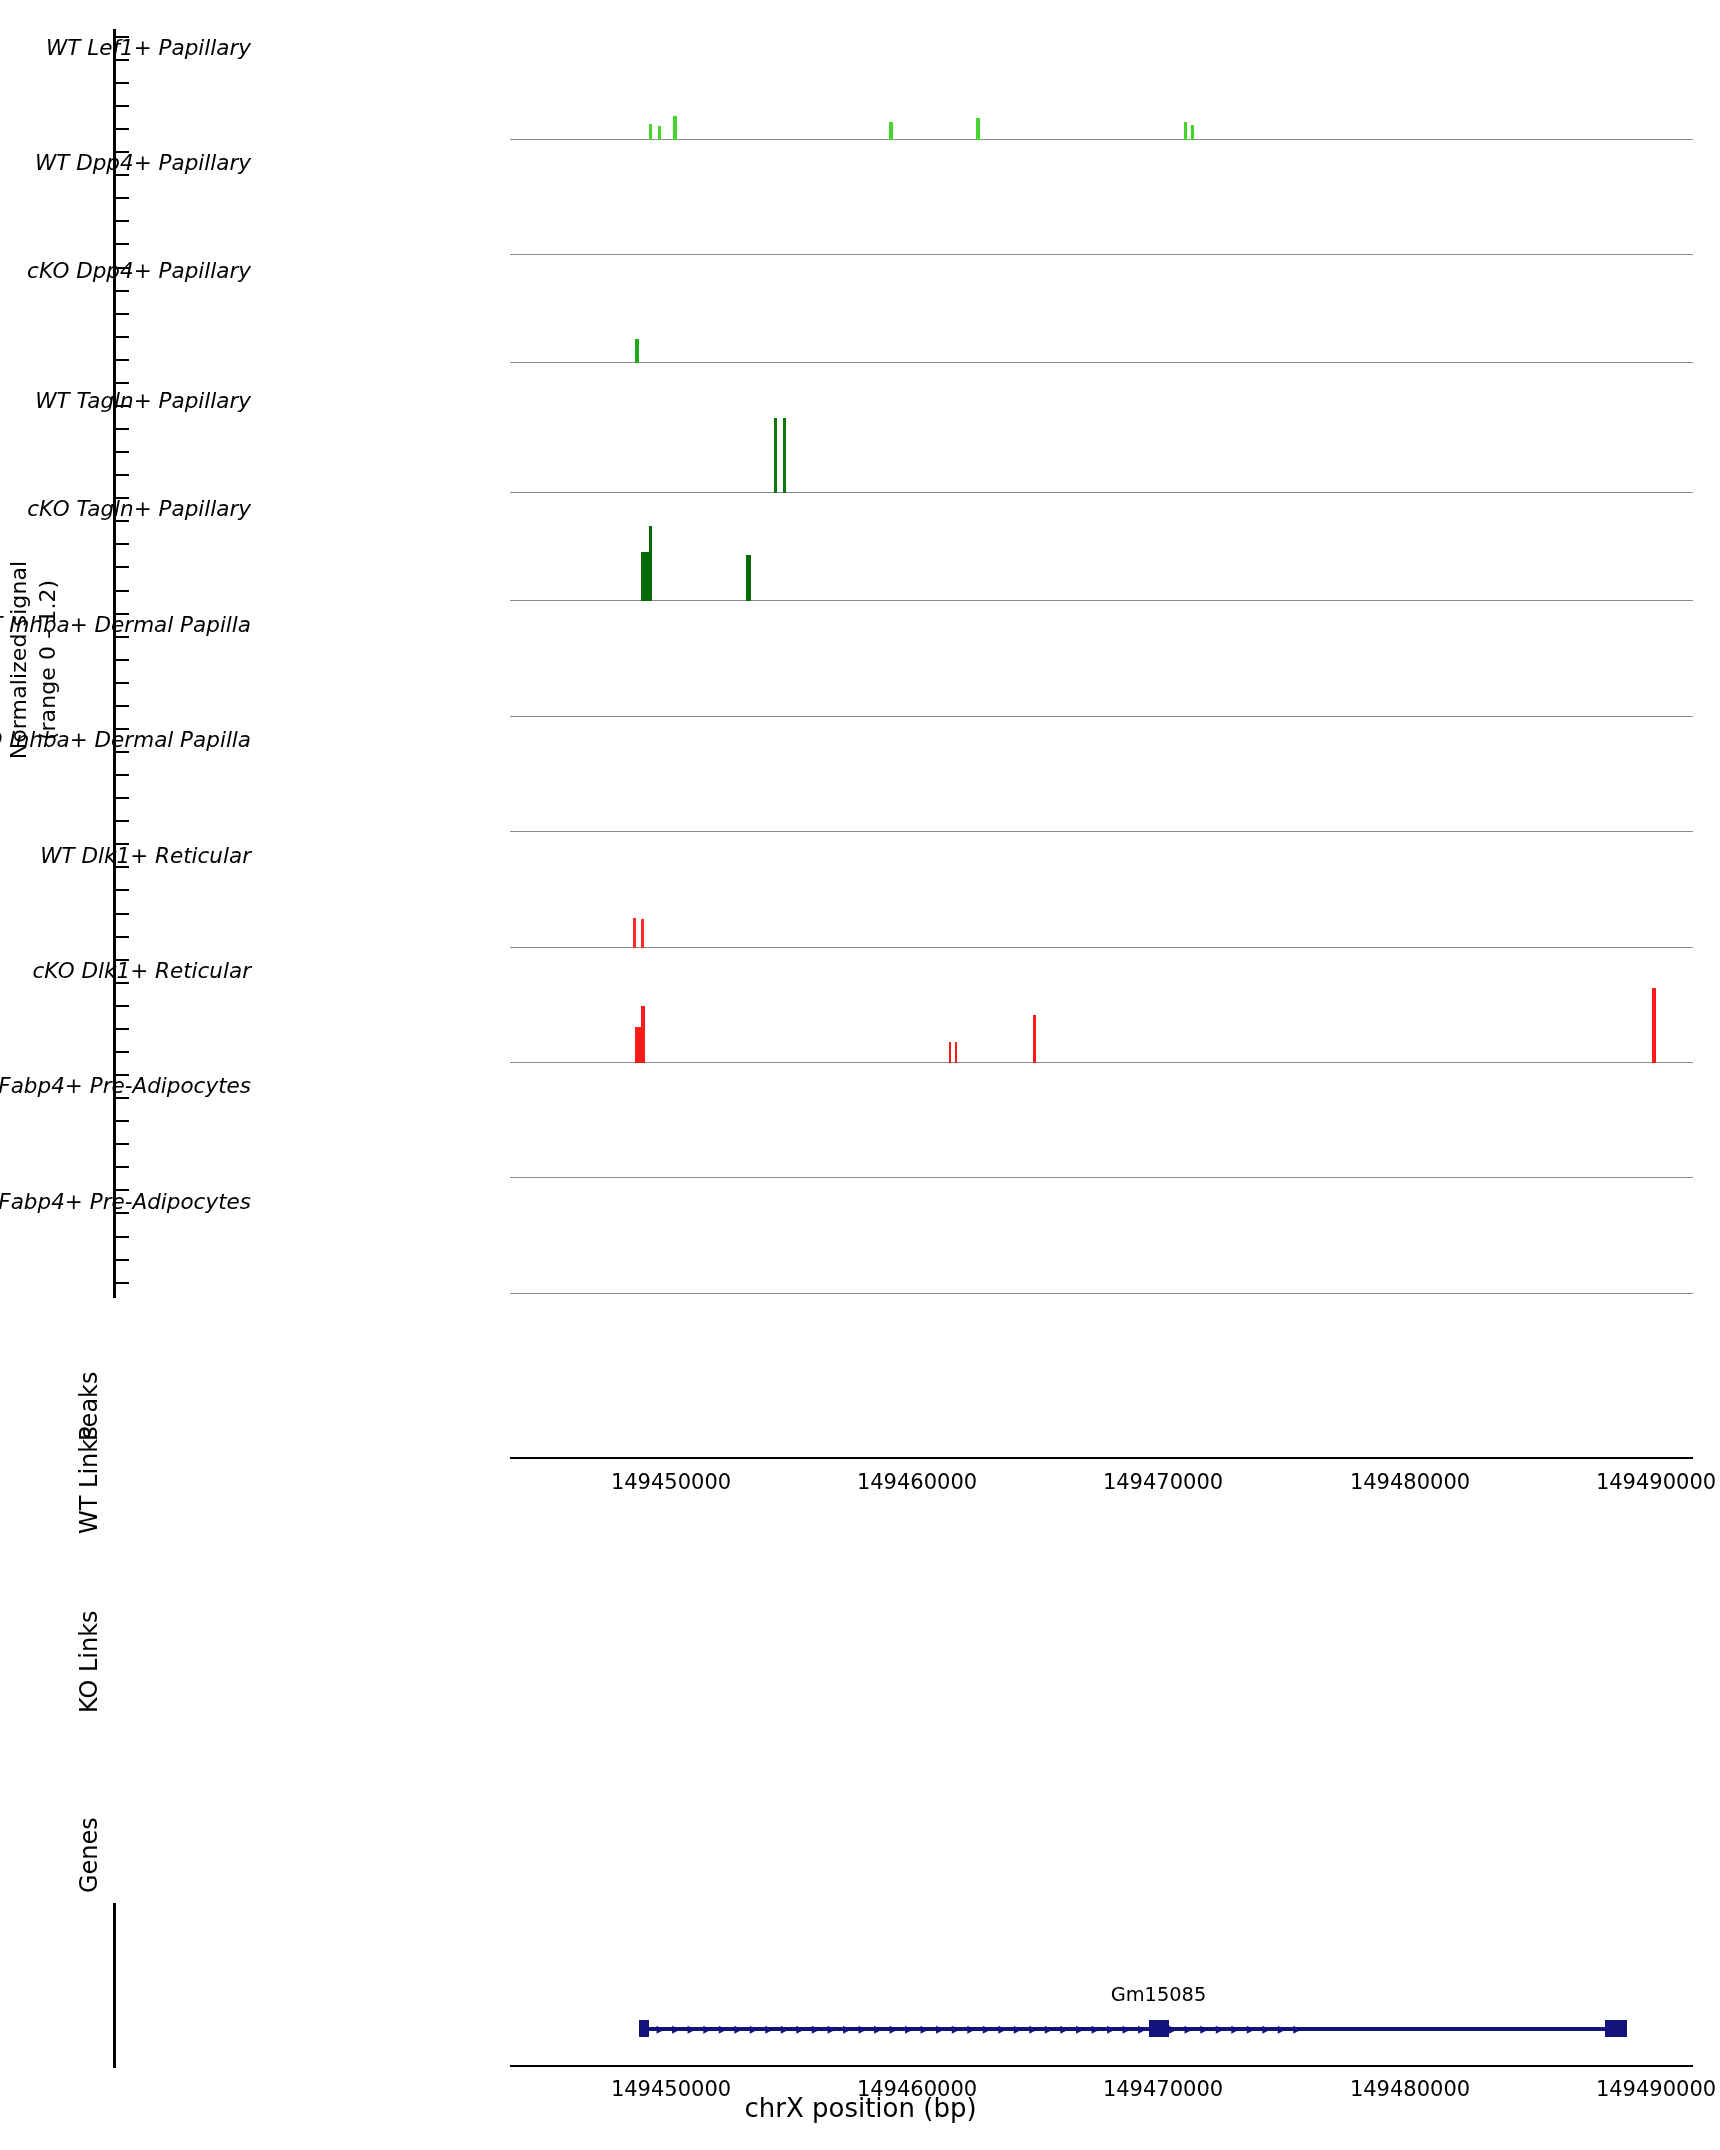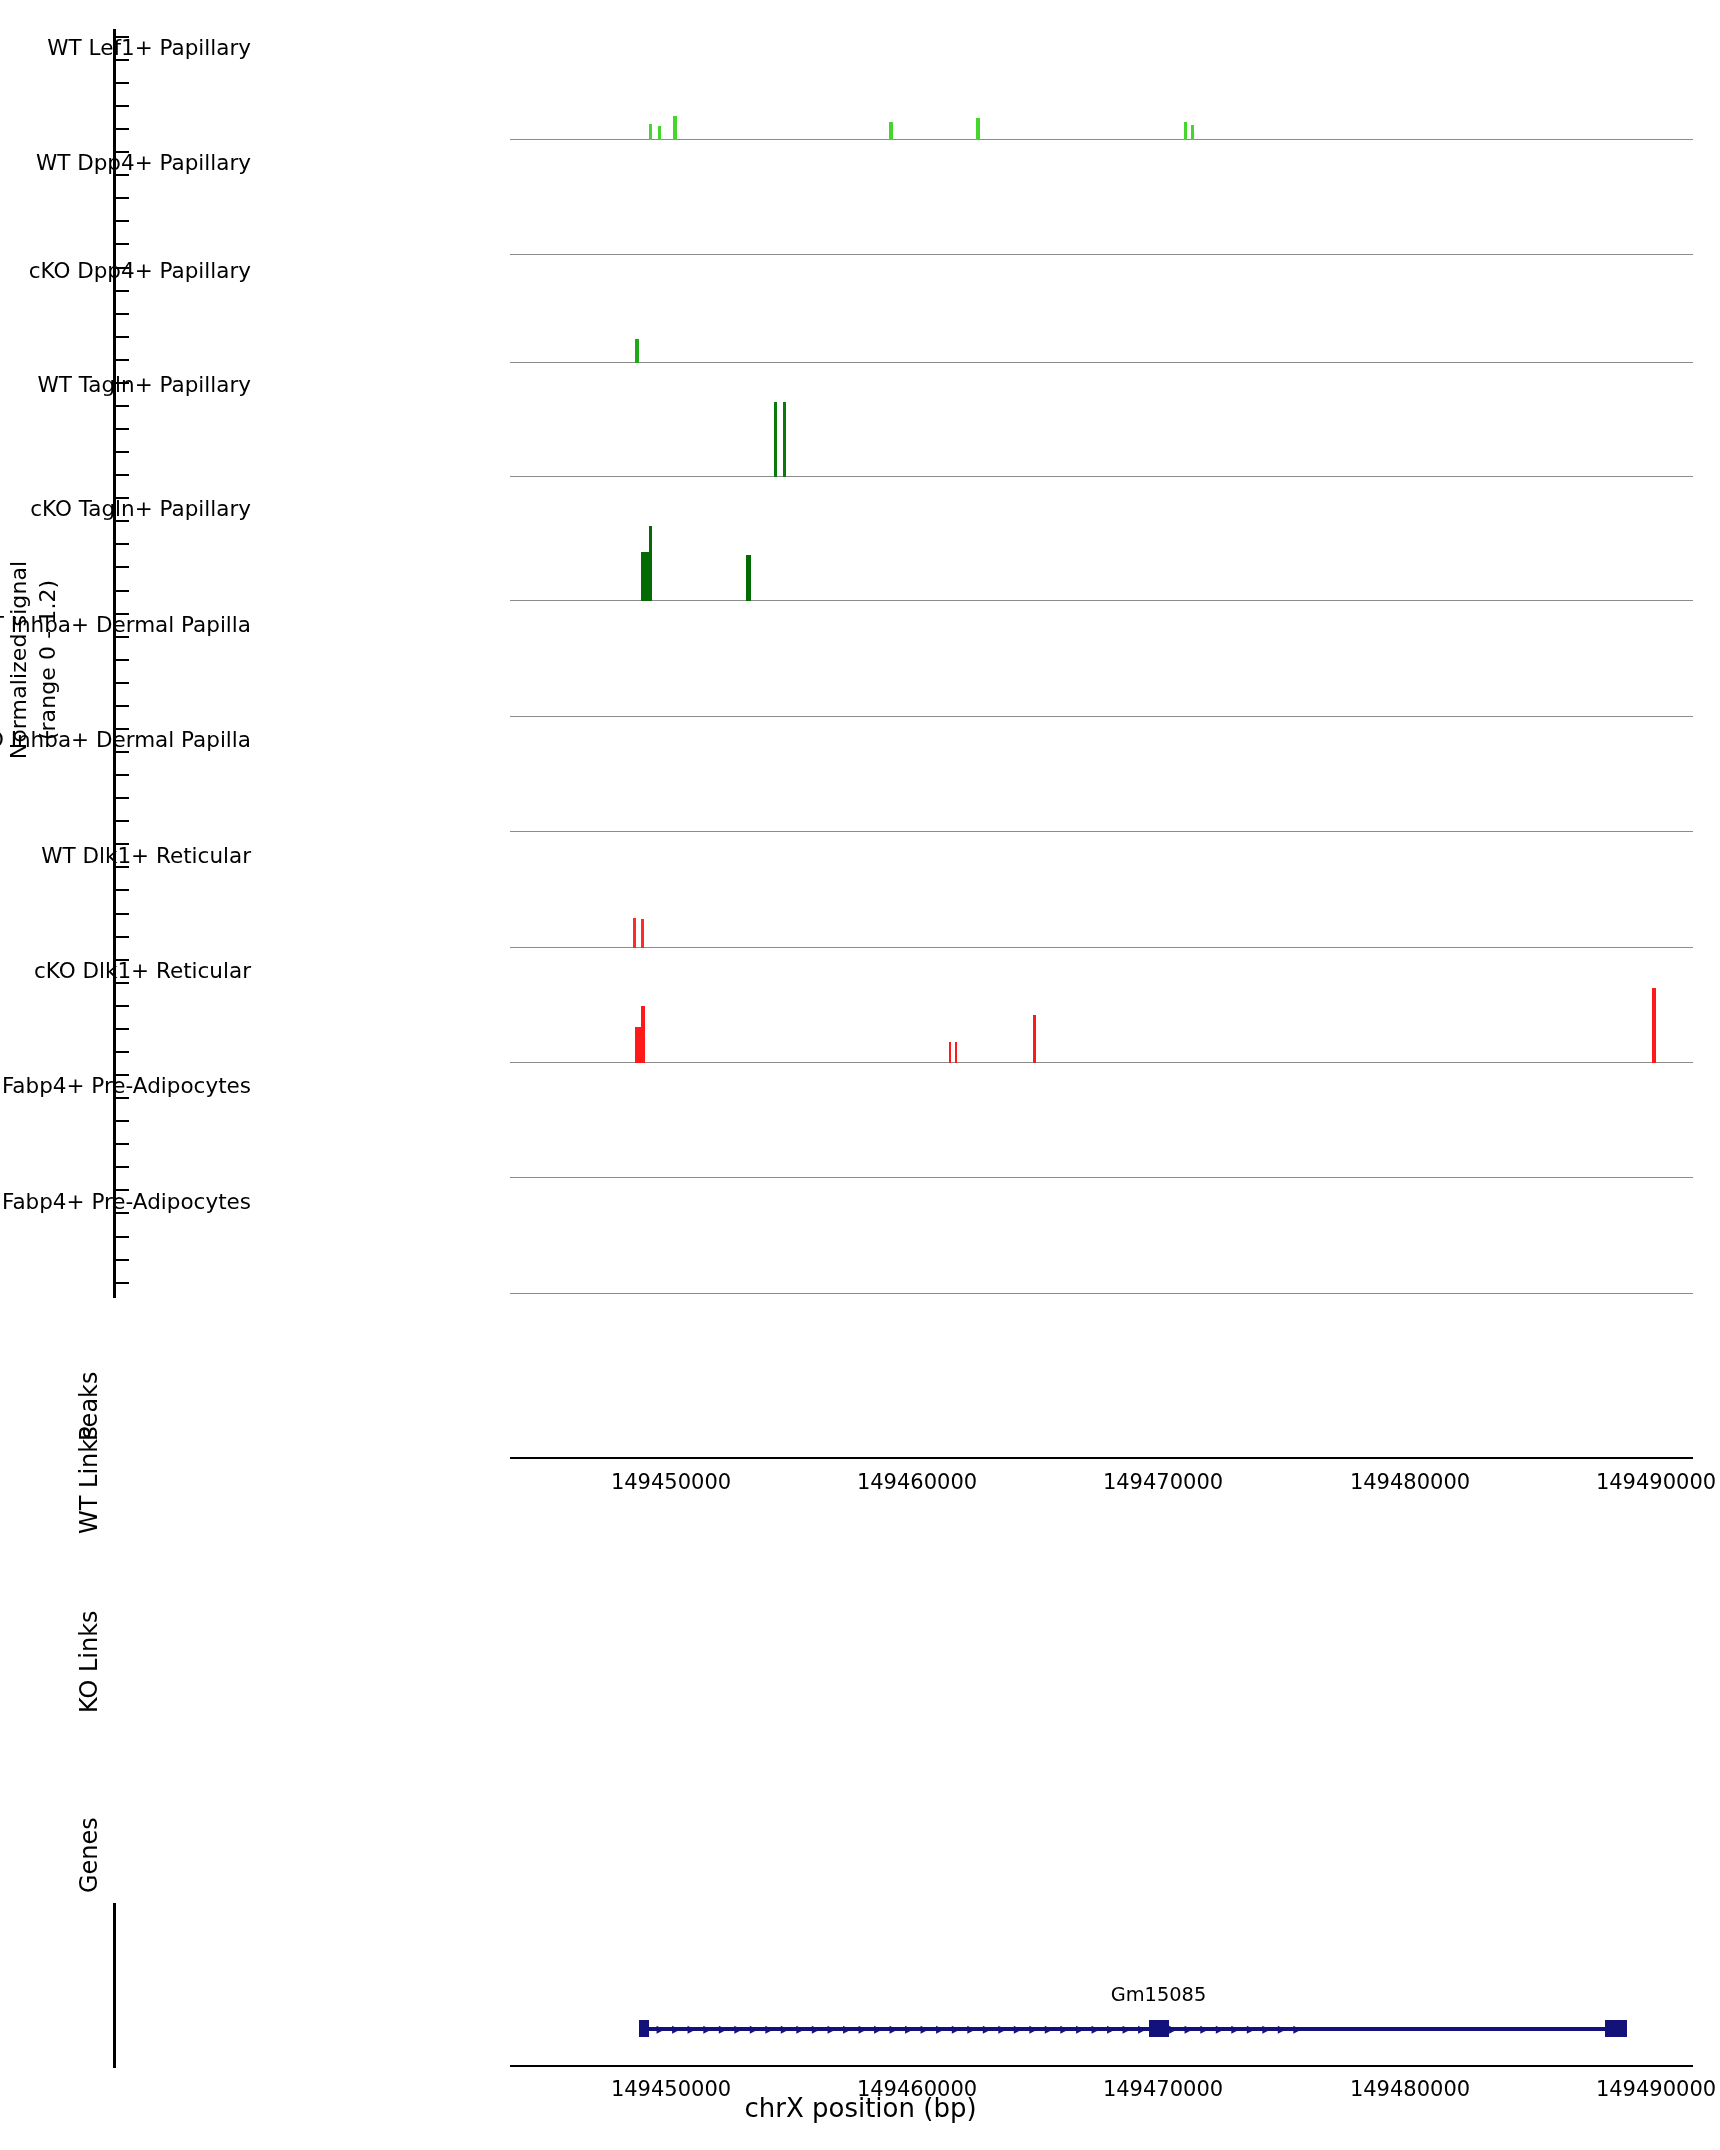--- a/index.html
+++ b/index.html
@@ -51,20 +51,21 @@
     line-height: 29px;
     letter-spacing: 0.1px;
   }
 
   
   .track {
     position: absolute;
     left: 0;
     width: 1721px;
     height: 115px;
+    font-style: italic;
   }
   .track-label {
     position: absolute;
     right: 1470px;
     top: 5.7px;
     width: 645px;
     text-align: right;
     font-size: 21.5px;
     white-space: nowrap;
   }
@@ -183,21 +184,21 @@
           <div class="baseline"></div>
         </div>
       </div>
       <div class="track" style="top: 252px;">
         <div class="track-label">cKO Dpp4+ Papillary</div>
         <div class="track-plot">
           <div class="baseline"></div>
           <div class="peak" style="left: 125px; width: 3.7px; height: 24px; background: rgb(31, 168, 23);"></div>
         </div>
       </div>
-      <div class="track" style="top: 366px;">
+      <div class="track" style="top: 382px;">
         <div class="track-label">WT Tagln+ Papillary</div>
         <div class="track-plot">
           <div class="baseline"></div>
           <div class="peak" style="left: 264px; width: 2.7px; height: 75px; background: rgb(10, 122, 10);"></div>
           <div class="peak" style="left: 273px; width: 2.7px; height: 75px; background: rgb(10, 122, 10);"></div>
         </div>
       </div>
       <div class="track" style="top: 490px;">
         <div class="track-label">cKO Tagln+ Papillary</div>
         <div class="track-plot">

